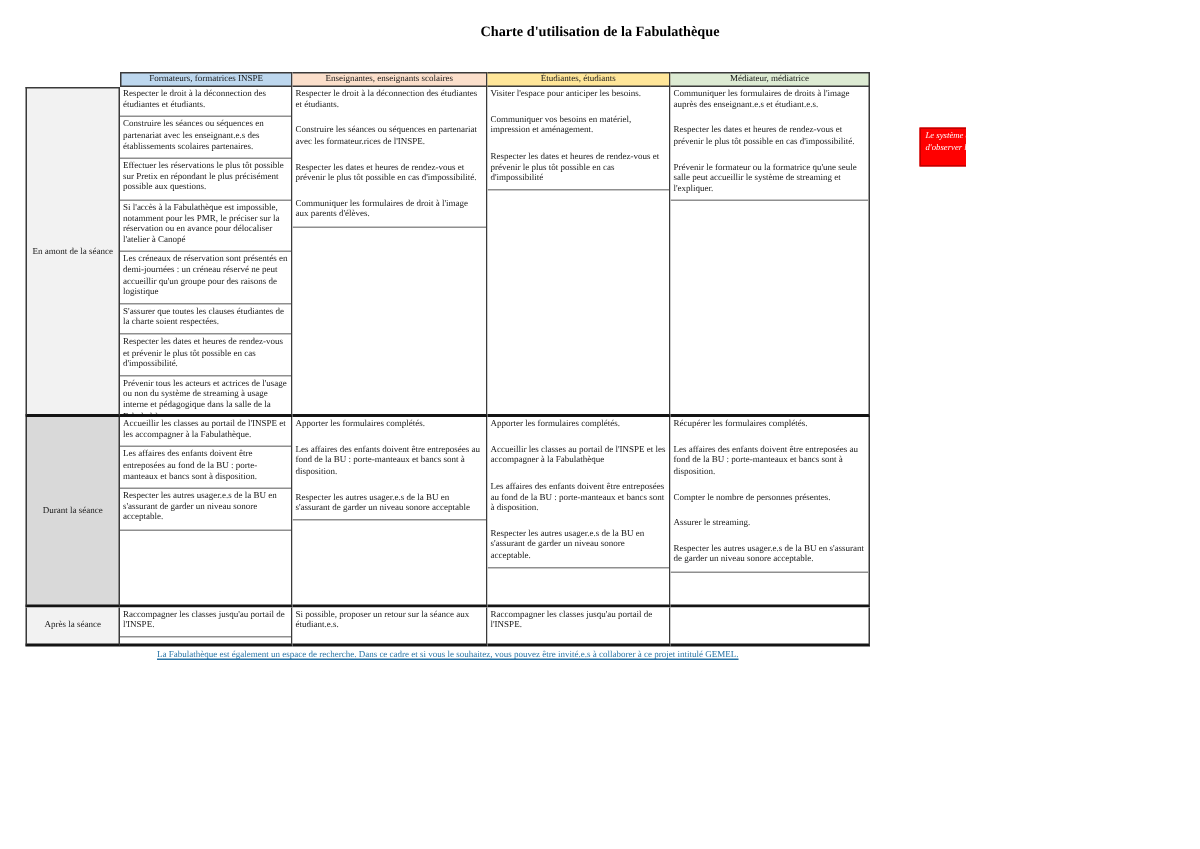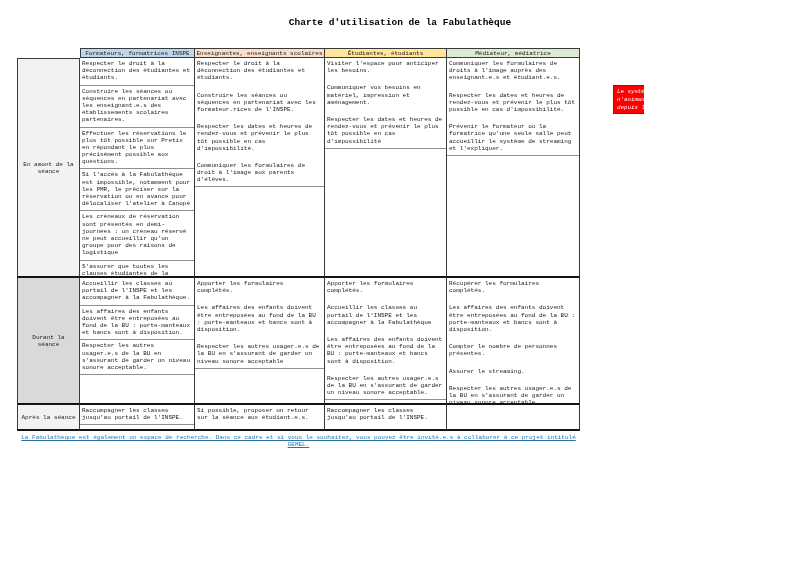--- a/index.html
+++ b/index.html
@@ -1,17 +1,17 @@
 <!DOCTYPE html>
 <html><head>
 <meta charset="utf-8">
 <style>
   html,body{margin:0;padding:0;background:#ffffff;}
   #page{position:relative;width:644px;height:566px;background:#ffffff;overflow:hidden;
-        font-family:Liberation Mono, monospace;color:#1a1a1a;}
+        font-family:Liberation Serif, serif;color:#1a1a1a;}
   #title{position:absolute;top:17px;left:0;width:800px;text-align:center;
          font-size:9.5px;font-weight:bold;color:#000;}
   #charte{position:absolute;left:17px;top:48px;display:grid;
           grid-template-columns:63px 115px 130px 122px 133px;
           grid-template-rows:10px 220px 127px 26px;}
   #charte > div{box-sizing:border-box;overflow:hidden;}
   .corner{background:transparent;}
   .hdr{border-top:1px solid #3a3a3a;border-right:1px solid #3a3a3a;border-bottom:1px solid #3a3a3a;
        font-size:6px;text-align:center;line-height:9px;white-space:nowrap;}
   #charte > :nth-child(2){border-left:1px solid #3a3a3a;}

